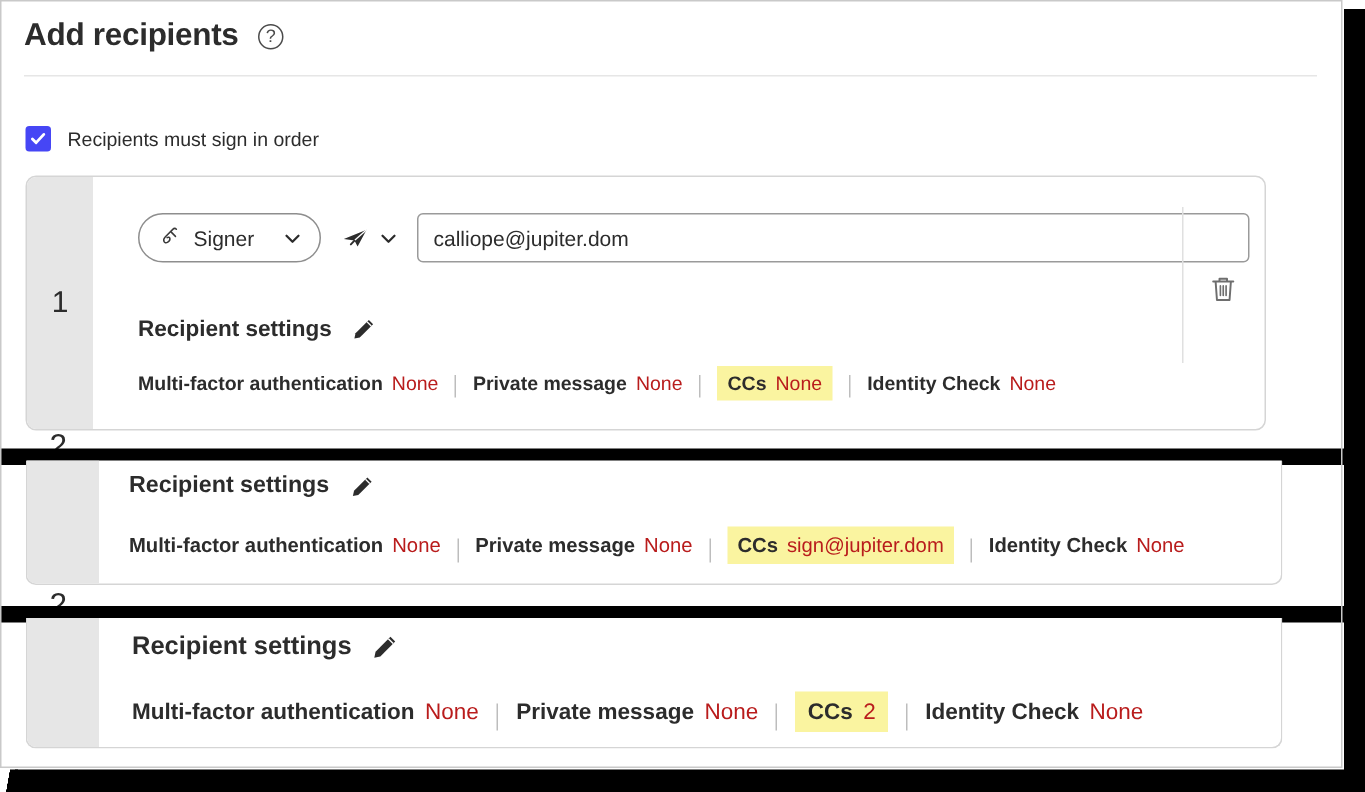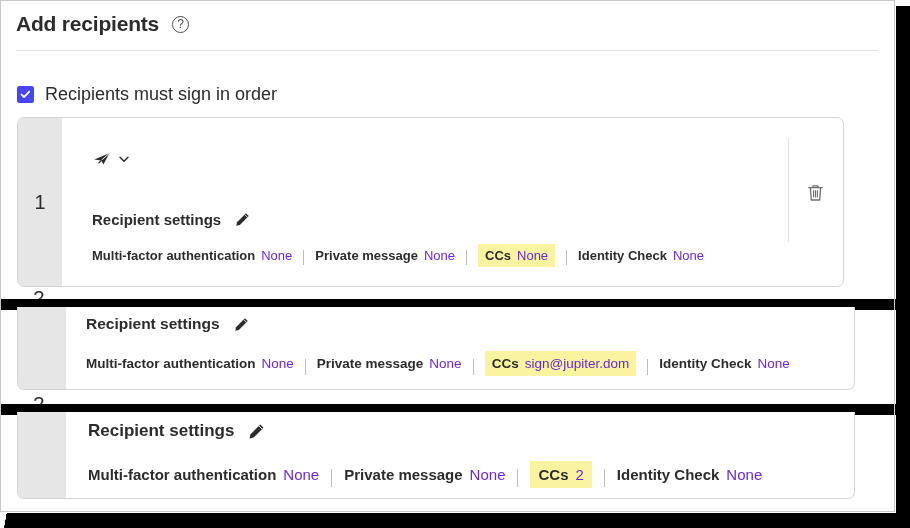--- a/index.html
+++ b/index.html
@@ -109,21 +109,21 @@
     width: 17px; height: 17px;
     background: #4646f5;
     border-radius: 2.5px;
     display: flex;
     align-items: center;
     justify-content: center;
     cursor: pointer;
   }
   .checkbox svg { display:block; }
   .check-label {
-    font-size: 18px;
+    font-size: 13px;
     color: #2c2c2c;
   }
 
   
   .card {
     position: absolute;
     background: #ffffff;
     border: 1px solid #d5d5d5;
     border-radius: 7px;
     box-sizing: border-box;
@@ -251,21 +251,21 @@
   }
   .meta-item {
     display: inline-flex;
     align-items: flex-end;
   }
   .meta-key {
     font-weight: bold;
     color: #2c2c2c;
   }
   .meta-val {
-    color: #6d28d9;
+    color: #b91c1c;
   }
   .meta-divider {
     width: 1px;
     background: #bdbdbd;
     display: inline-block;
   }
   .hl {
     background: #faf4a0;
   }
 
@@ -357,33 +357,44 @@
     </div>
 
     <div class="card" id="card1">
       <div class="card-rail">
         <span class="rail-number">1</span>
       </div>
       <div class="card-body">
 
         <div class="row-top">
 
+          <div class="role-select">
+            <svg width="17" height="17" viewBox="0 0 20 20" aria-hidden="true">
+              <path d="M14.8 3.3c-.9-.9-2.1-.6-3 .3L6.2 9.2c-1.1 1.1-1.6 2.6-1.1 3.7.4 1 1.6 1.3 2.7.7 1.3-.7 2.1-2 1.9-3.1-.2-1-1.3-1.2-2.2-.6" stroke="#3a3a3a" stroke-width="1.2" fill="none" stroke-linecap="round"></path>
+              <path d="M10.8 5.6 l3.3 3.3" stroke="#3a3a3a" stroke-width="1.2" fill="none" stroke-linecap="round"></path>
+            </svg>
+            <span class="role-label">Signer</span>
+            <svg class="chev" width="12" height="12" viewBox="0 0 12 12" aria-hidden="true">
+              <path d="M2 4.2 L6 8.2 L10 4.2" stroke="#2c2c2c" stroke-width="1.5" fill="none" stroke-linecap="round" stroke-linejoin="round"></path>
+            </svg>
+          </div>
 
           <div class="send-group">
             <svg width="20" height="20" viewBox="0 0 20 20" aria-hidden="true">
               <path d="M2.2 10.4 L17.4 4.2 L11.4 15.4 L9.3 11.4 Z" fill="#2c2c2c"></path>
               <path d="M9.3 11.4 L17.4 4.2" stroke="#ffffff" stroke-width="0.9" fill="none"></path>
               <path d="M6.9 13.9 L9.3 11.4" stroke="#2c2c2c" stroke-width="1.3" fill="none" stroke-linecap="round"></path>
             </svg>
             <svg class="chev" width="12" height="12" viewBox="0 0 12 12" aria-hidden="true">
               <path d="M2 4.2 L6 8.2 L10 4.2" stroke="#2c2c2c" stroke-width="1.5" fill="none" stroke-linecap="round" stroke-linejoin="round"></path>
             </svg>
           </div>
 
           <div class="email-field-wrap">
+            <input class="email-input" type="text" value="calliope@jupiter.dom" style="">
           </div>
         </div>
 
         <div class="vsep-vertical"></div>
 
         <div class="trash-btn">
           <svg width="17" height="19" viewBox="0 0 17 19" aria-hidden="true">
             <path d="M1.8 4.6 h13.4" stroke="#6e6e6e" stroke-width="1.3" stroke-linecap="round"></path>
             <path d="M6 4.6 V2.8 h5 V4.6" stroke="#6e6e6e" stroke-width="1.3" fill="none" stroke-linejoin="round"></path>
             <path d="M3.4 4.6 L4.3 17 h8.4 L13.6 4.6" stroke="#6e6e6e" stroke-width="1.3" fill="none" stroke-linejoin="round"></path>

